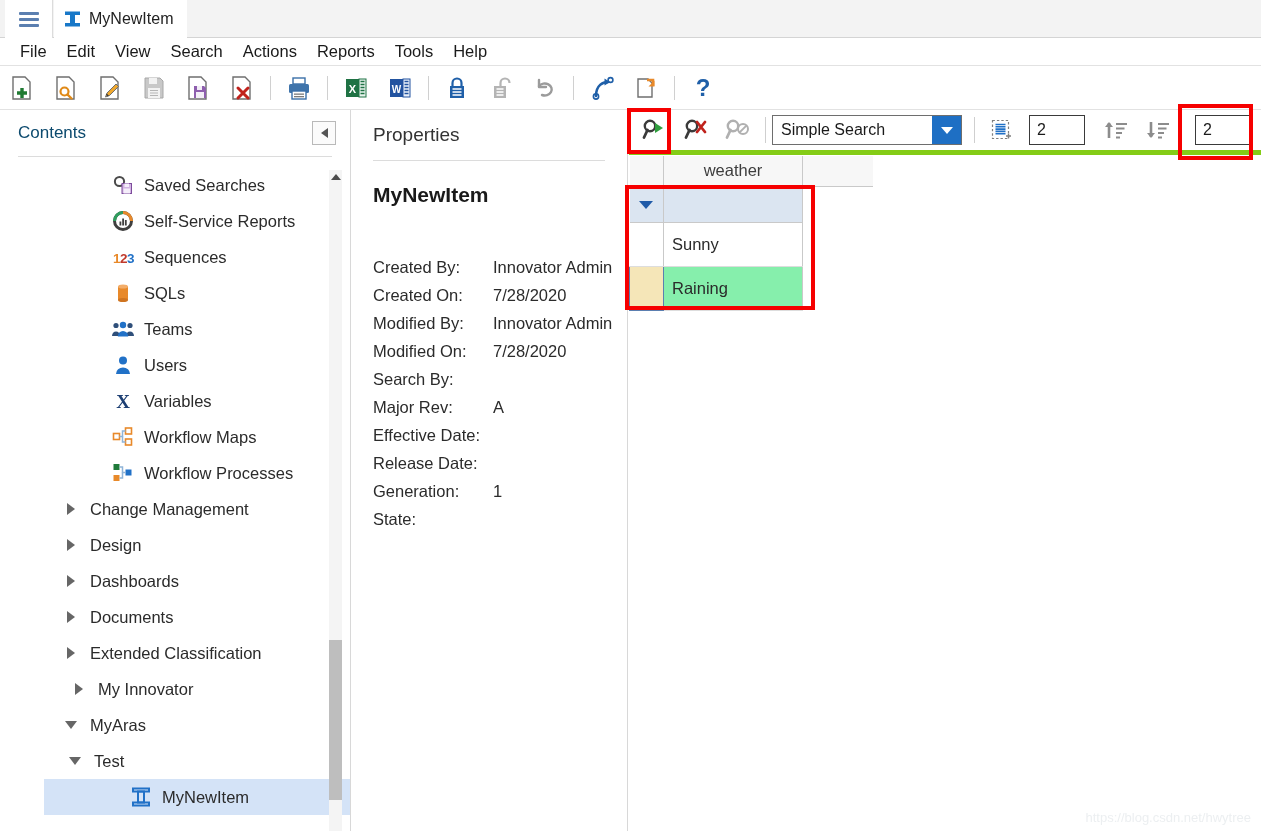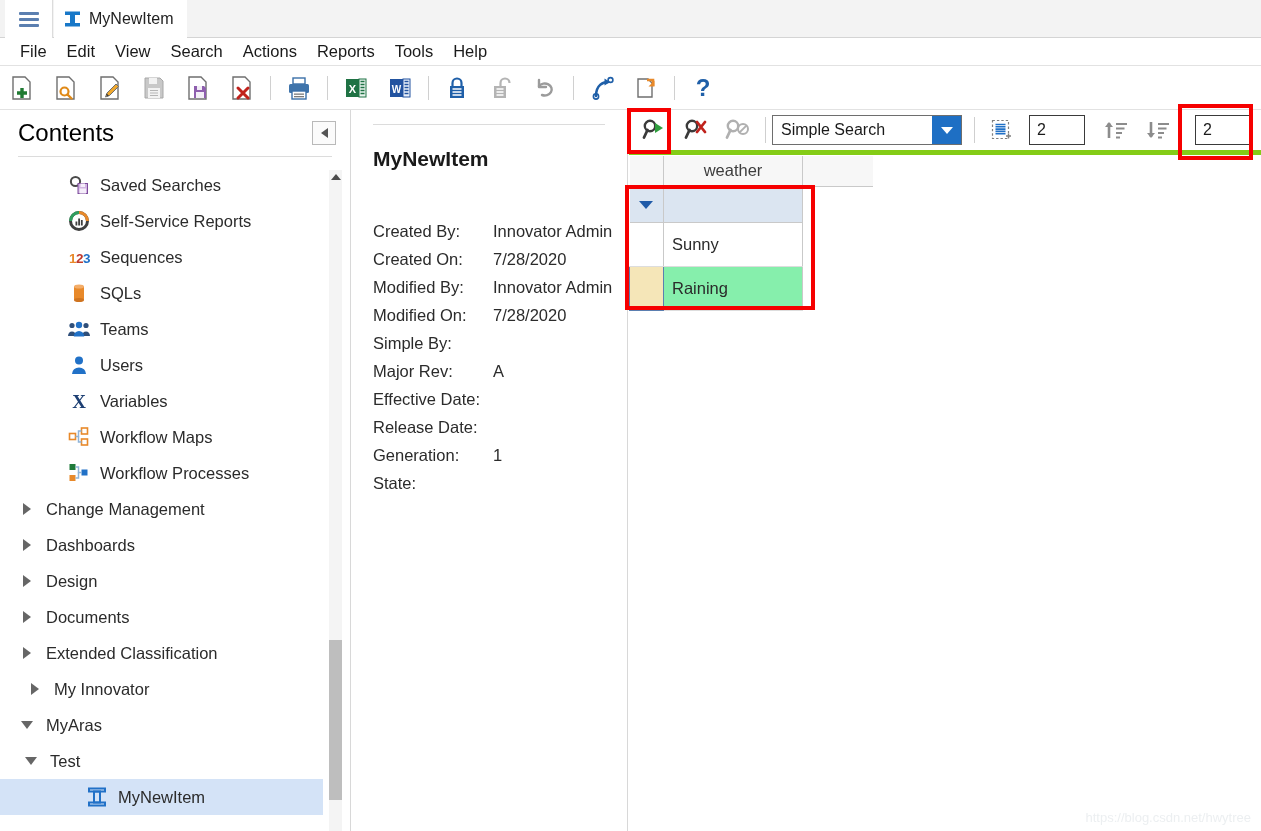--- a/index.html
+++ b/index.html
@@ -91,41 +91,41 @@
     background: #ffffff;
     border-right: 1px solid #d8d8d8;
     box-sizing: border-box;
     overflow: hidden;
   }
   .sidebar-header {
     position: relative; height: 46px;
     display: flex; align-items: center;
     padding: 0 14px 0 18px;
   }
-  .sidebar-title { font-size: 24px; color: #000000; flex: 1; }
+  .sidebar-title { font-size: 17px; color: #0c4a6e; flex: 1; }
   .collapse-btn {
     width: 24px; height: 24px;
     border: 1px solid #b9b9b9; background: #fbfbfb;
     display: flex; align-items: center; justify-content: center;
     cursor: pointer; box-sizing: border-box;
   }
   .collapse-btn .tri {
     width: 0; height: 0;
     border-top: 5px solid transparent;
     border-bottom: 5px solid transparent;
     border-right: 7px solid #555;
   }
   .sidebar-rule {
     height: 1px; background: #dcdcdc; margin: 0 18px 10px 18px;
   }
   .tree { position: relative; }
   .tree-row {
     display: flex; align-items: center;
     height: 36px; cursor: pointer;
-    font-size: 16.5px; color: #2b2b2b;
+    font-size: 16.5px; color: #2b2b2b; margin-left: 44px;
   }
   .tree-row.selected { background: #d4e3f7; }
   .tw { width: 22px; display: flex; justify-content: center; align-items: center; flex: none; }
   .tw .arrow-right {
     width: 0; height: 0;
     border-top: 6px solid transparent;
     border-bottom: 6px solid transparent;
     border-left: 8px solid #666;
   }
   .tw .arrow-down {
@@ -630,28 +630,28 @@
         <span class="tw">
             <span class="arrow-right"></span>
           </span>
         <span class="tlabel">Change Management</span>
       </div>
 
       <div class="tree-row" style="padding-left:16px">
         <span class="tw">
             <span class="arrow-right"></span>
           </span>
-        <span class="tlabel">Dashboards</span>
+        <span class="tlabel">Design</span>
       </div>
 
       <div class="tree-row" style="padding-left:16px">
         <span class="tw">
             <span class="arrow-right"></span>
           </span>
-        <span class="tlabel">Design</span>
+        <span class="tlabel">Dashboards</span>
       </div>
 
       <div class="tree-row" style="padding-left:16px">
         <span class="tw">
             <span class="arrow-right"></span>
           </span>
         <span class="tlabel">Documents</span>
       </div>
 
       <div class="tree-row" style="padding-left:16px">
@@ -696,20 +696,21 @@
 
     </div>
 
     <div class="sb-scroll">
       <span class="up-arrow"></span>
       <div class="sb-thumb"></div>
     </div>
   </div>
 
   <div class="props">
+    <div class="props-title">Properties</div>
     <div class="props-rule"></div>
     <div class="props-item-name">MyNewItem</div>
 
     <table class="props-table">
       <tbody>
           <tr>
         <td class="pf-label">Created By:</td>
         <td class="pf-value">Innovator Admin</td>
       </tr>
       <tr>
@@ -718,21 +719,21 @@
       </tr>
       <tr>
         <td class="pf-label">Modified By:</td>
         <td class="pf-value">Innovator Admin</td>
       </tr>
       <tr>
         <td class="pf-label">Modified On:</td>
         <td class="pf-value">7/28/2020</td>
       </tr>
       <tr>
-        <td class="pf-label">Simple By:</td>
+        <td class="pf-label">Search By:</td>
         <td class="pf-value"></td>
       </tr>
       <tr>
         <td class="pf-label">Major Rev:</td>
         <td class="pf-value">A</td>
       </tr>
       <tr>
         <td class="pf-label">Effective Date:</td>
         <td class="pf-value"></td>
       </tr>

